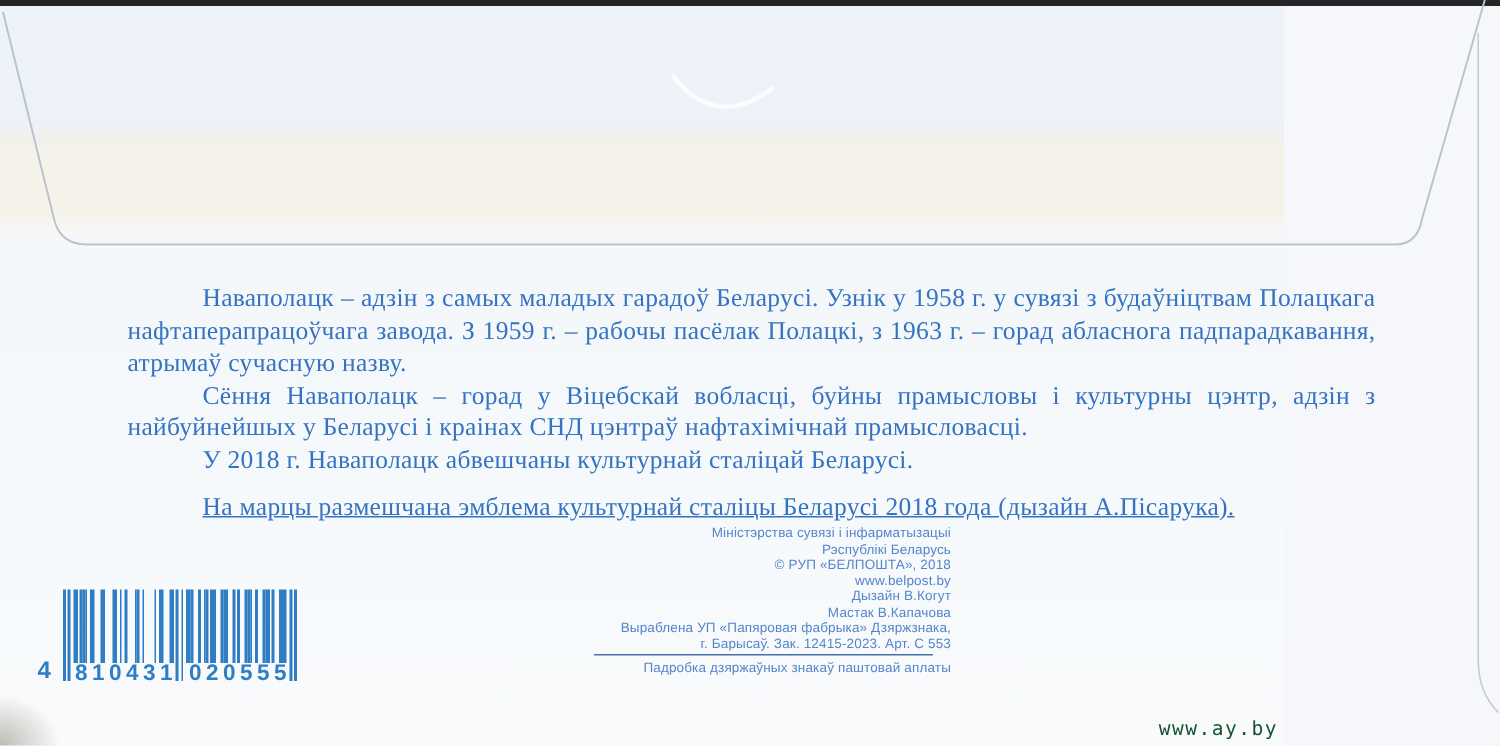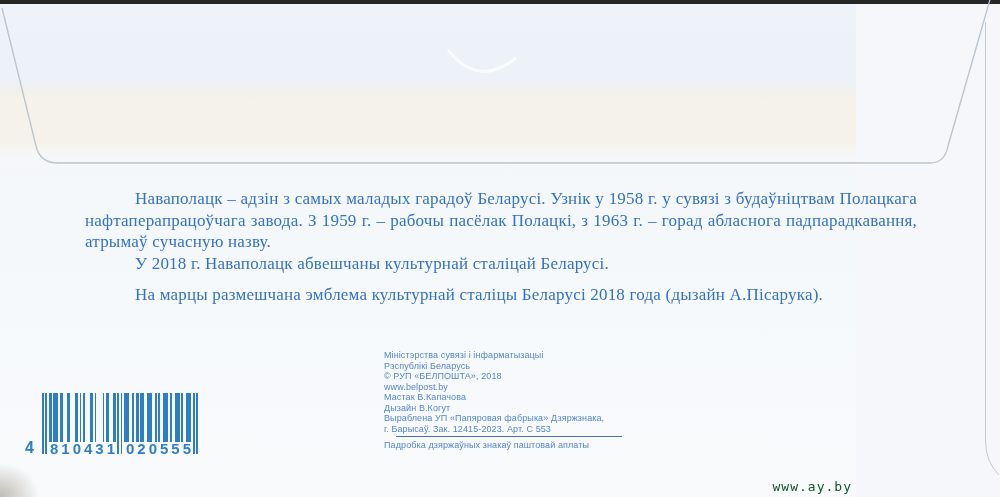--- a/index.html
+++ b/index.html
@@ -27,26 +27,26 @@
   .flap-lines{position:absolute;inset:0;pointer-events:none;}
 
   
   .main-text{
     position:absolute;left:85px;top:188px;width:832px;
     color:#3472c2;font-size:17px;line-height:21.5px;
     letter-spacing:.2px;
   }
   .main-text p{margin:0;text-indent:50px;text-align:justify;text-align-last:left;}
   .main-text p.single{text-align:left;}
-  .main-text p.gap{margin-top:10px;}
+  .main-text p.gap{margin-top:10px;text-decoration:underline;}
 
   
   .imprint{
     position:absolute;left:384px;top:350px;width:250px;
-    text-align:left;color:#5586cb;
+    text-align:right;color:#5586cb;
     font-family:"Liberation Sans",sans-serif;
     font-size:9px;line-height:10.5px;letter-spacing:.1px;
   }
   .imprint .rule{
     border:none;border-top:1px solid #4a6fae;
     width:226px;margin:2px auto 3px auto;height:0;
   }
 
   
   .barcode{position:absolute;left:42px;top:393px;width:156px;height:67px;
@@ -81,31 +81,32 @@
     <path d="M2,8 L36,146 Q40,163 58,163 L930,163 Q945,163 948,146 L991,-4" fill="none" stroke="#b9c3ce" stroke-width="1.3"></path>
     <path d="M58,164.5 L930,164.5" fill="none" stroke="#ffffff" stroke-width="1" opacity="0.8"></path>
 
     <path d="M985.5,22 L985.5,440 Q985.5,462 999,475" fill="none" stroke="#c3c9d0" stroke-width="1"></path>
 
     <path d="M448,50 Q478,88 516,58" fill="none" stroke="#ffffff" stroke-width="3" opacity="0.75"></path>
   </svg>
 
   <div class="main-text">
     <p>Наваполацк – адзін з самых маладых гарадоў Беларусі. Узнік у 1958 г. у сувязі з будаўніцтвам Полацкага нафтаперапрацоўчага завода. З 1959 г. – рабочы пасёлак Полацкі, з 1963 г. – горад абласнога падпарадкавання, атрымаў сучасную назву.</p>
+    <p>Сёння Наваполацк – горад у Віцебскай вобласці, буйны прамысловы і культурны цэнтр, адзін з найбуйнейшых у Беларусі і краінах СНД цэнтраў нафтахімічнай прамысловасці.</p>
     <p class="single">У 2018 г. Наваполацк абвешчаны культурнай сталіцай Беларусі.</p>
     <p class="single gap">На марцы размешчана эмблема культурнай сталіцы Беларусі 2018 года (дызайн А.Пісарука).</p>
   </div>
 
   <div class="imprint">
     <div>Міністэрства сувязі і інфарматызацыі</div>
     <div>Рэспублікі Беларусь</div>
     <div>© РУП «БЕЛПОШТА», 2018</div>
     <div>www.belpost.by</div>
+    <div>Дызайн В.Когут</div>
     <div>Мастак В.Капачова</div>
-    <div>Дызайн В.Когут</div>
     <div>Выраблена УП «Папяровая фабрыка» Дзяржзнака,</div>
     <div>г. Барысаў. Зак. 12415-2023. Арт. С 553</div>
     <hr class="rule">
     <div>Падробка дзяржаўных знакаў паштовай аплаты</div>
   </div>
 
   <div class="barcode">
     <div class="bc-bars">
         <div class="bc-module on guard"></div>
         <div class="bc-module guard"></div>

